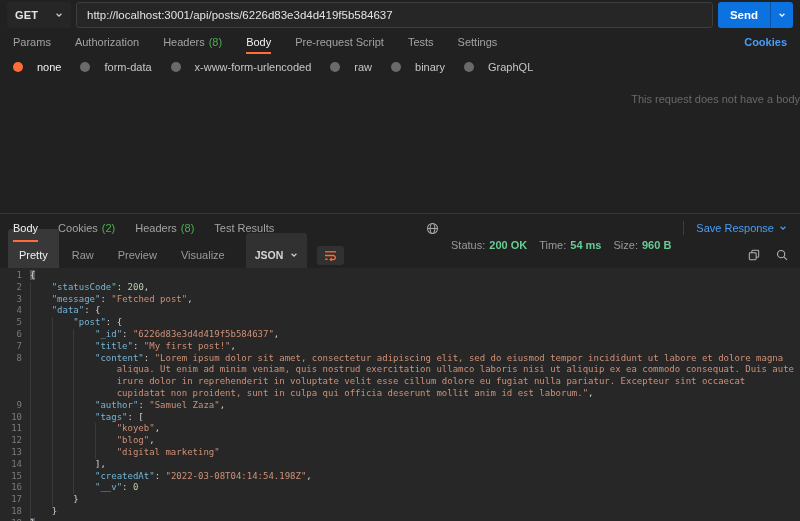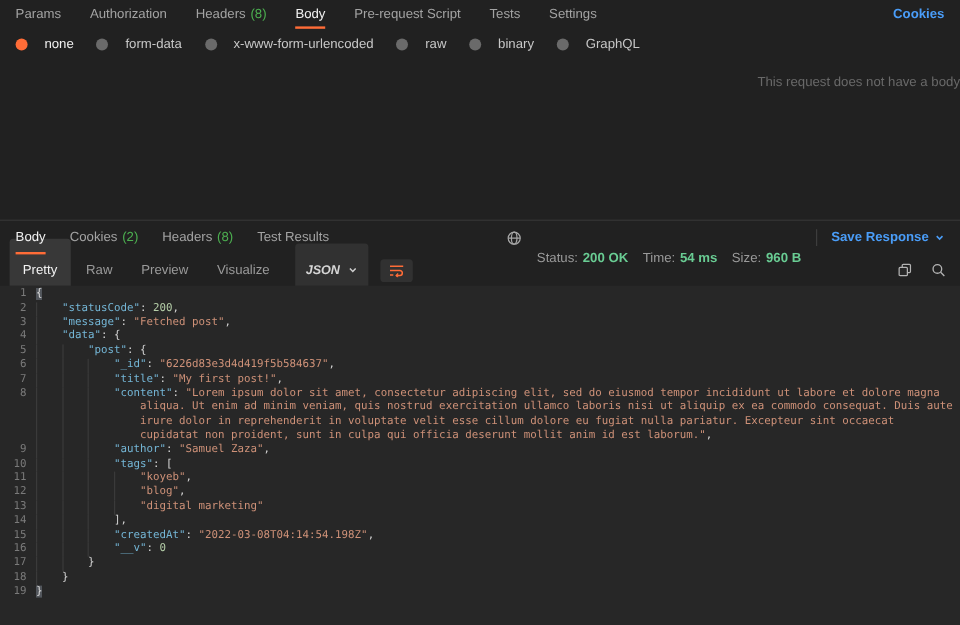--- a/index.html
+++ b/index.html
@@ -46,28 +46,28 @@
   .sep { height:1px; background:#363636; }
   
   .resp-header { display:flex; align-items:center; height:28px; padding:0 13px; }
   .resp-tabs { display:flex; align-items:center; gap:20px; height:100%; }
   .resp-meta { margin-left:auto; display:flex; align-items:center; gap:12px; }
   .meta-item { display:flex; gap:4px;margin-top:33px; }
   .meta-label { color:#9a9a9a; }
   .meta-val { color:#69cc93; font-weight:bold; }
   .icon-btn { display:flex; align-items:center; cursor:pointer; }
   .v-div { width:1px; height:14px; background:#3d3d3d; }
-  .save-resp { display:flex; align-items:center; gap:5px; color:#4a9df8; font-weight:bold; cursor:pointer; }
+  .save-resp { display:flex; align-items:center; gap:5px; color:#4a9df8; font-weight:normal; cursor:pointer; }
   .save-resp .chev { stroke:#4a9df8; }
   
   .resp-toolbar { display:flex; align-items:center; height:26px; padding:0 8px; gap:2px; }
   .view-pill { padding:20px 11px; border-radius:3px; color:#9a9a9a; cursor:pointer; }
   .view-pill.active { background:#383838; color:#f2f2f2; }
   .json-dd { margin-left:8px; display:flex; align-items:center; gap:7px; background:#313131; border-radius:3px;
-             padding:16px 9px; color:#d6d6d6; cursor:pointer; font-weight:bold; font-size:10.5px;font-style:italic; }
+             padding:16px 9px; color:#d6d6d6; cursor:pointer; font-weight:bold; font-size:10.5px; }
   .wrap-btn { margin-left:8px; background:#313131; border-radius:3px; padding:4px 7px; display:flex; align-items:center; cursor:pointer; }
   .tool-icons { margin-left:auto; display:flex; align-items:center; gap:16px; padding-right:4px; }
   
   .code {
     flex:1; background:#272727; overflow:hidden; padding:2px 4px 0 0;
     font-family:"DejaVu Sans Mono", monospace; font-size:9px; line-height:11.8px;
     height:253px;
   }
   .line { display:flex; }
   .ln { width:22px; flex-shrink:0; text-align:right; color:#7a7a7a; user-select:none; }
@@ -76,20 +76,37 @@
   .k { color:#74b6d6; } .s { color:#ce9178; } .n { color:#b5cea8; } .p { color:#d4d4d4; }
   .b { color:#dcdcdc; background:#52565c; }
   .app { display:flex; flex-direction:column; height:521px; }
   svg { display:block; }
 </style>
 </head>
 <body>
 
 <div class="app">
 
+  <div class="topbar">
+    <div class="method-box">
+      <span class="m-label">GET</span>
+      <svg class="chev" viewBox="0 0 10 10">
+          <path d="M2 3.5 L5 6.5 L8 3.5"></path>
+        </svg>
+    </div>
+    <input class="url-field" spellcheck="false" value="http://localhost:3001/api/posts/6226d83e3d4d419f5b584637" style="">
+    <div class="send-btn">
+      <span class="send-main">Send</span>
+      <span class="send-caret">
+        <svg class="chev" viewBox="0 0 10 10">
+            <path d="M2 3.5 L5 6.5 L8 3.5"></path>
+          </svg>
+      </span>
+    </div>
+  </div>
 
   <div class="req-tabs">
     <span id="req-tabs-mount" style="display:contents"><div class="tab">
           <span>Params</span>
         </div><div class="tab">
           <span>Authorization</span>
         </div><div class="tab">
           <span>Headers</span>
           <span class="badge">(8)</span>
         </div><div class="tab active">

